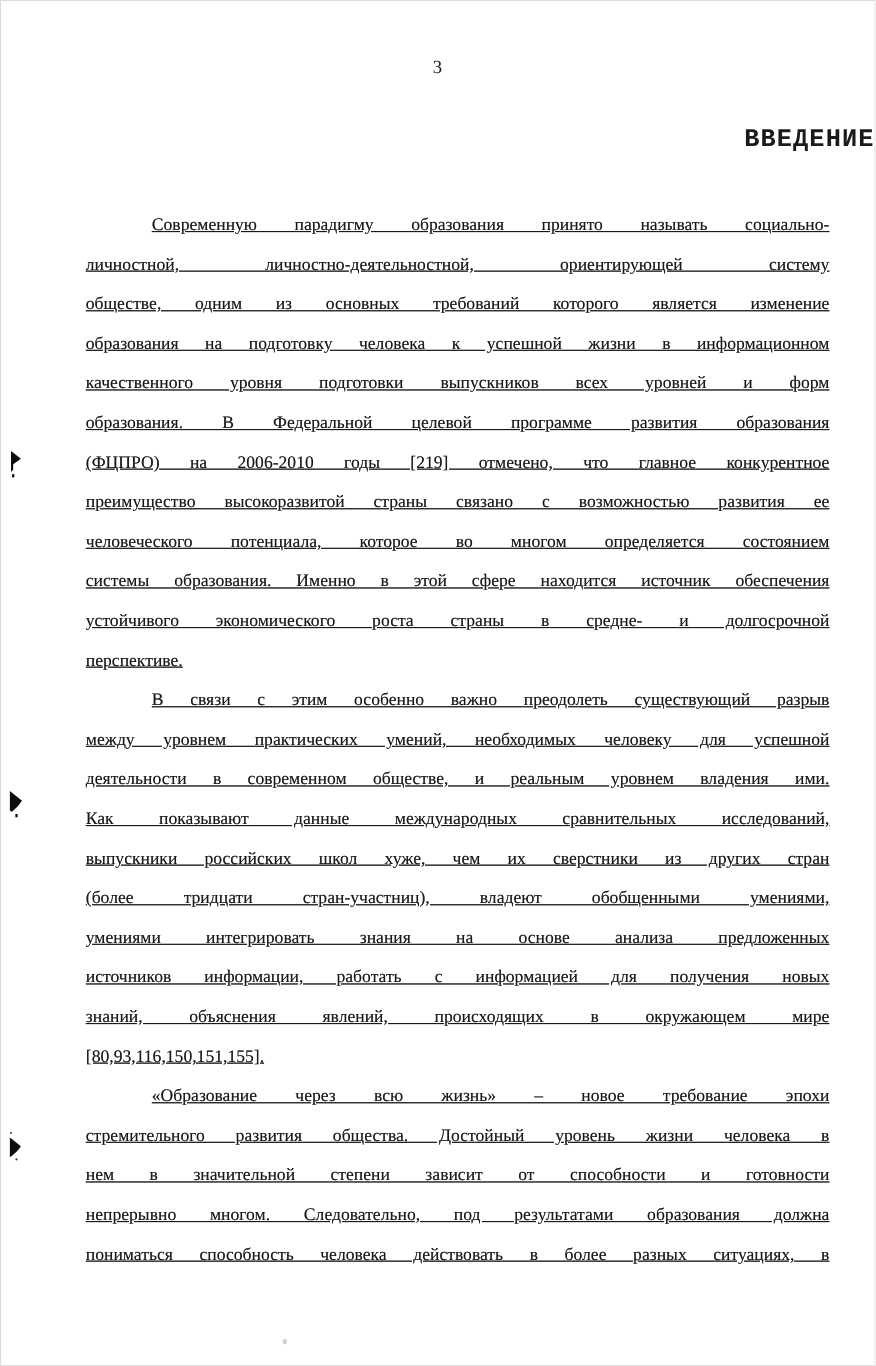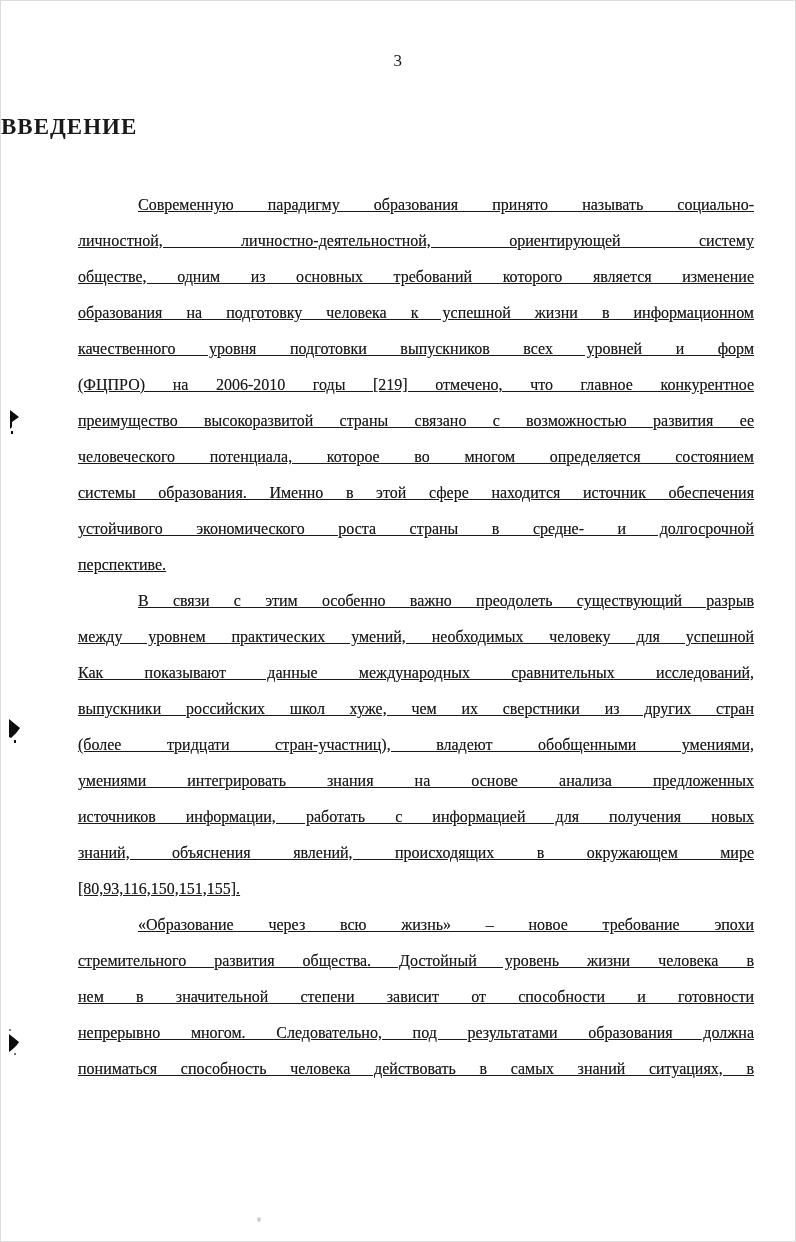--- a/index.html
+++ b/index.html
@@ -25,24 +25,25 @@
     right: 0;
     text-align: center;
     font-size: 17px;
     letter-spacing: 0.5px;
   }
   .doc-title {
     position: absolute;
     top: 113px;
     left: 0;
     right: 0;
-    text-align: left;
+    text-align: right;
     font-size: 23px;
     font-weight: bold;
     letter-spacing: 1px;
+    font-family: Liberation Mono, monospace;
   }
   .text-block {
     position: absolute;
     top: 186px;
     left: 77px;
     width: 676px;
   }
   .line {
     font-size: 16px;
     line-height: 36px;
@@ -87,40 +88,42 @@
   <div class="page-number">3</div>
 
   <div class="doc-title">ВВЕДЕНИЕ</div>
 
   <div class="text-block" id="text-block">
       <div class="line indent">Современную парадигму образования принято называть социально-</div>
       <div class="line">личностной, личностно-деятельностной, ориентирующей систему</div>
       <div class="line">обществе, одним из основных требований которого является изменение</div>
       <div class="line">образования на подготовку человека к успешной жизни в информационном</div>
       <div class="line">качественного уровня подготовки выпускников всех уровней и форм</div>
+      <div class="line">образования. В Федеральной целевой программе развития образования</div>
       <div class="line">(ФЦПРО) на 2006-2010 годы [219] отмечено, что главное конкурентное</div>
       <div class="line">преимущество высокоразвитой страны связано с возможностью развития ее</div>
       <div class="line">человеческого потенциала, которое во многом определяется состоянием</div>
       <div class="line">системы образования. Именно в этой сфере находится источник обеспечения</div>
       <div class="line">устойчивого экономического роста страны в средне- и долгосрочной</div>
       <div class="line nojust">перспективе.</div>
       <div class="line indent">В связи с этим особенно важно преодолеть существующий разрыв</div>
       <div class="line">между уровнем практических умений, необходимых человеку для успешной</div>
+      <div class="line">деятельности в современном обществе, и реальным уровнем владения ими.</div>
       <div class="line">Как показывают данные международных сравнительных исследований,</div>
       <div class="line">выпускники российских школ хуже, чем их сверстники из других стран</div>
       <div class="line">(более тридцати стран-участниц), владеют обобщенными умениями,</div>
       <div class="line">умениями интегрировать знания на основе анализа предложенных</div>
       <div class="line">источников информации, работать с информацией для получения новых</div>
       <div class="line">знаний, объяснения явлений, происходящих в окружающем мире</div>
       <div class="line nojust">[80,93,116,150,151,155].</div>
       <div class="line indent">«Образование через всю жизнь» – новое требование эпохи</div>
       <div class="line">стремительного развития общества. Достойный уровень жизни человека в</div>
       <div class="line">нем в значительной степени зависит от способности и готовности</div>
       <div class="line">непрерывно многом. Следовательно, под результатами образования должна</div>
-      <div class="line">пониматься способность человека действовать в самых знаний ситуациях, в</div>
+      <div class="line">пониматься способность человека действовать в более разных ситуациях, в</div>
     </div>
 
   <svg class="margin-mark mark-1" width="14" height="28" viewBox="0 0 14 28">
     <path d="M2 1 L11 8 L4 13 L4 18 L2 20 Z" fill="#0d0d0d"></path>
     <rect x="3" y="22" width="2" height="3" fill="#0d0d0d"></rect>
   </svg>
 
   <svg class="margin-mark mark-2" width="16" height="28" viewBox="0 0 16 28">
     <path d="M1 1 L12 10 Q9 15 3 20 L1 19 Z" fill="#0d0d0d"></path>
     <rect x="6" y="22" width="2" height="3" fill="#0d0d0d"></rect>

